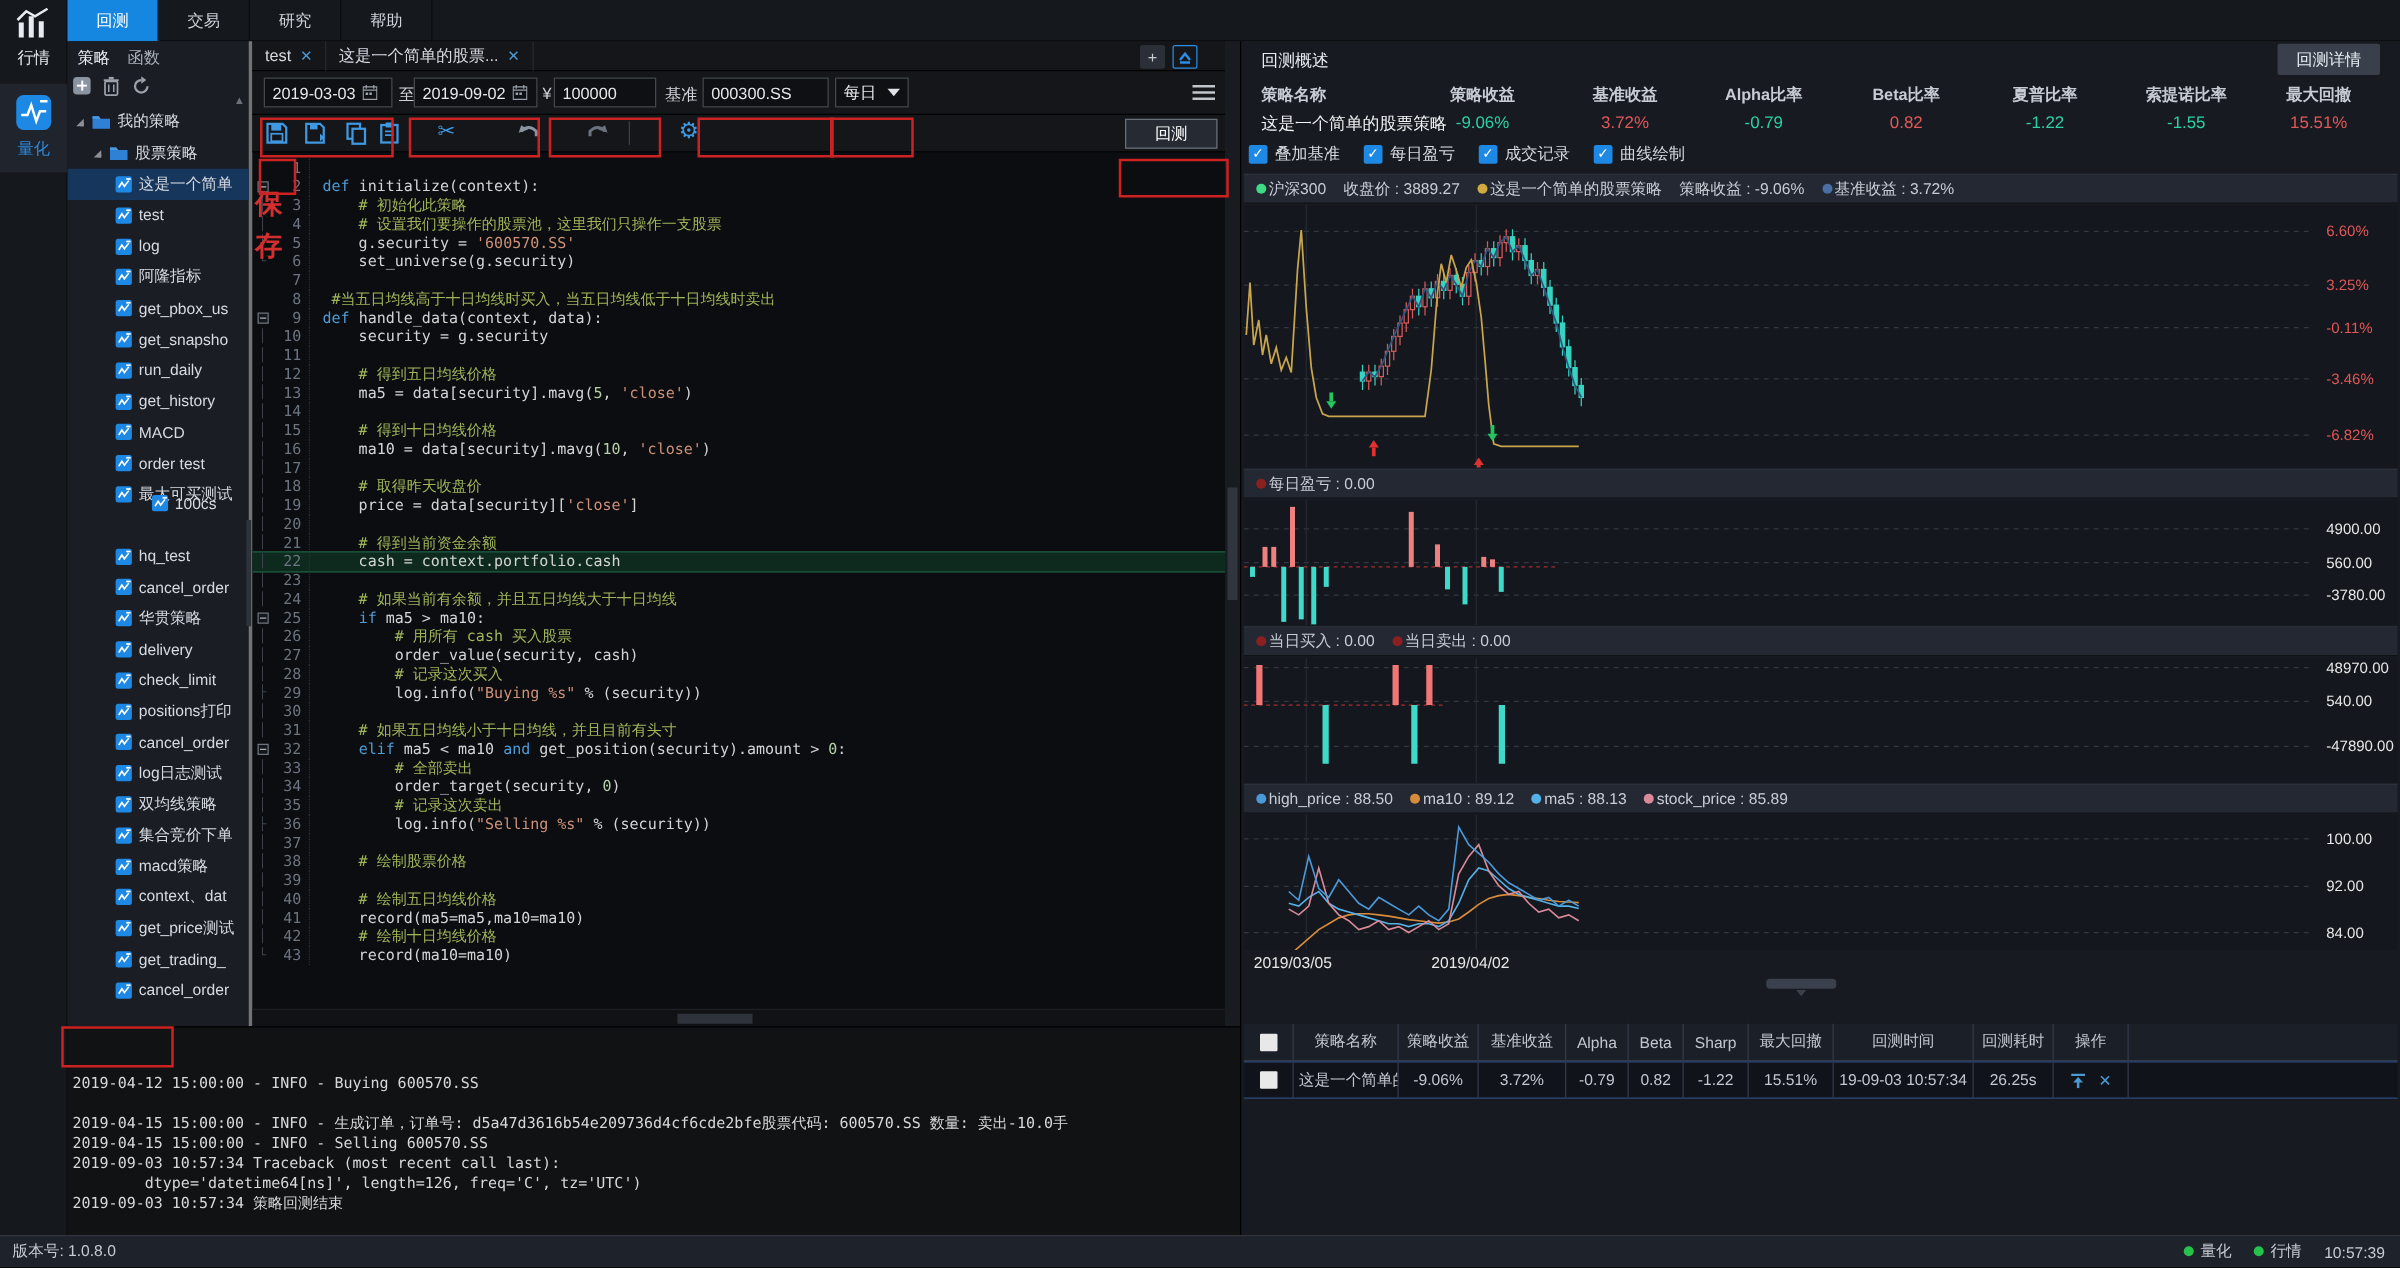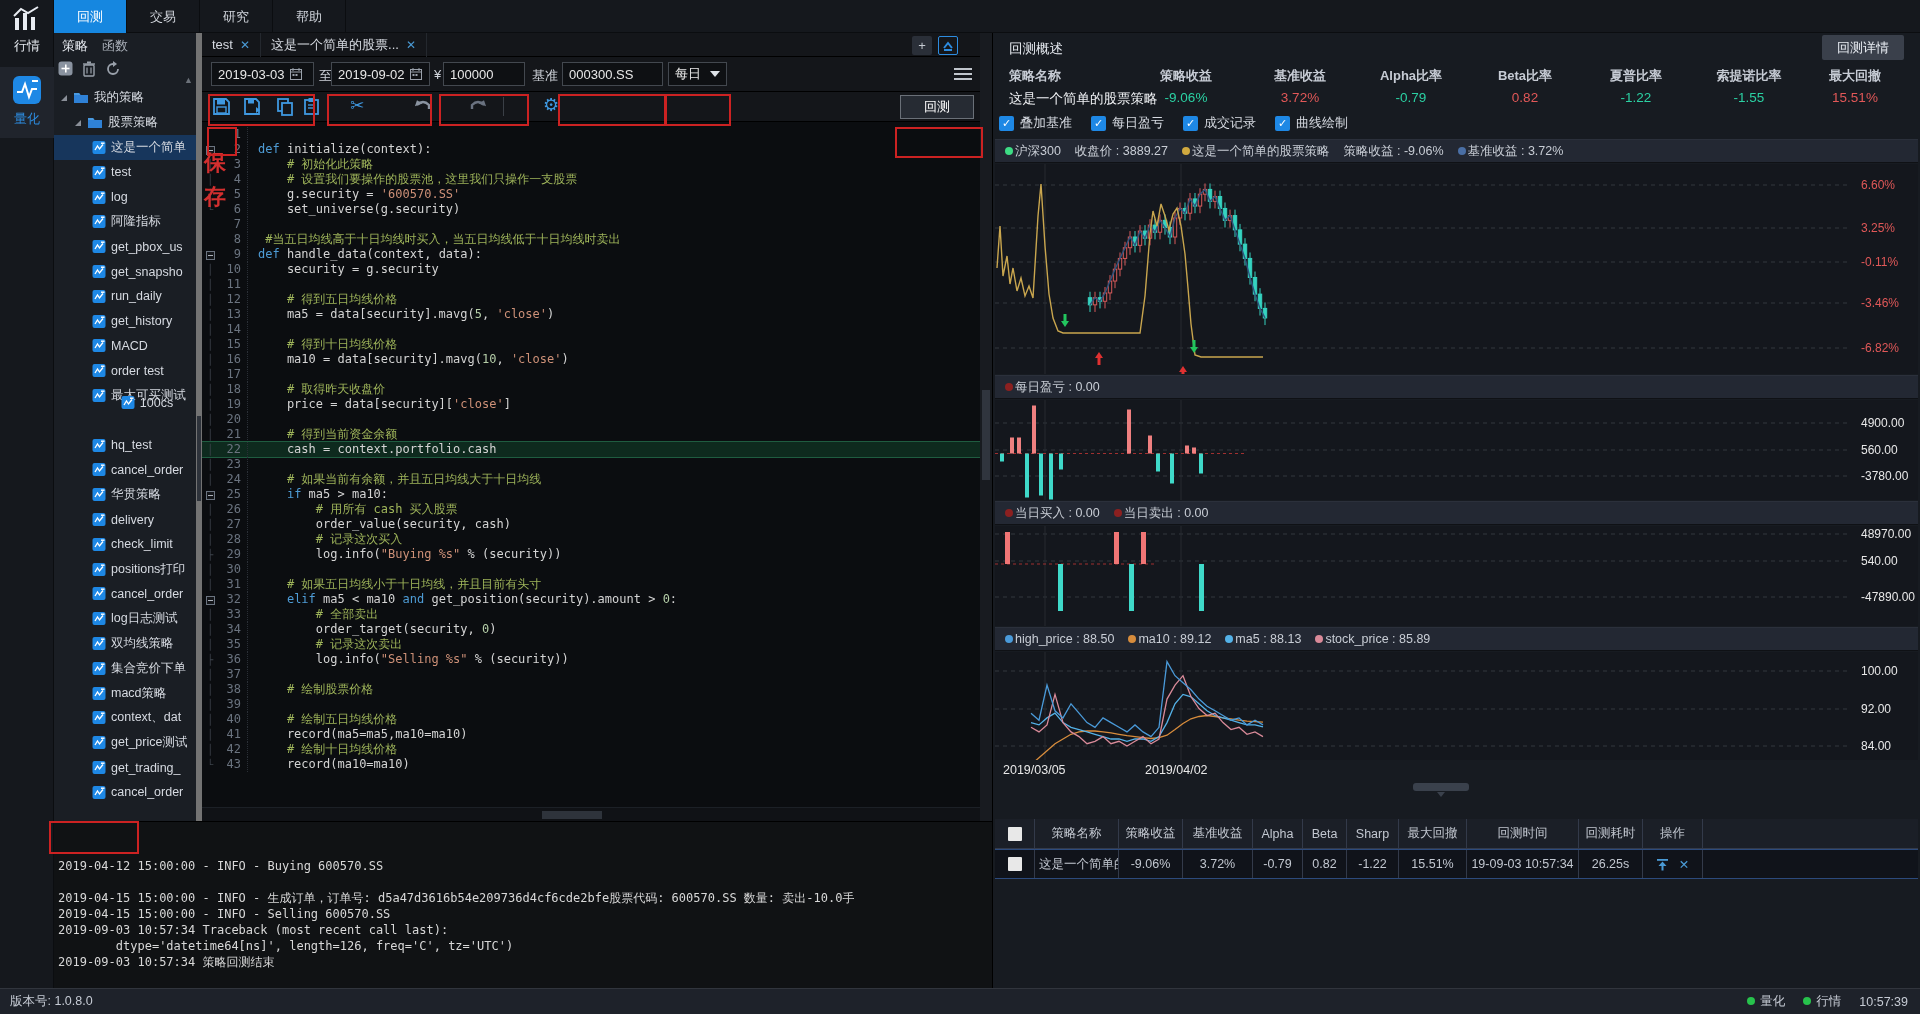--- a/index.html
+++ b/index.html
@@ -13,21 +13,21 @@
   .menu-item.active { background:#1687e0; color:#fff; }
 
   
   .rail { position:absolute; left:0; top:0; width:54px; bottom:26px; background:#15181d; border-right:1px solid #0b0d10; }
   .rail-item { width:54px; text-align:center; padding-top:6px; }
   .rail-item .lbl { display:block; font-size:13px; color:#e4e8ee; margin-top:2px; }
   .rail-item.quant { background:#20242c; padding:8px 0 10px; margin-top:12px; }
   .rail-item.quant .lbl { color:#2d8ce0; }
 
   
-  .sidebar { position:absolute; left:54px; top:33px; width:148px; height:788px; background:#1a1e24; border-right:6px solid #737373; }
+  .sidebar { position:absolute; left:54px; top:33px; width:148px; height:788px; background:#1a1e24; border-right:3px solid #737373; }
   .side-tabs { height:26px; display:flex; align-items:center; gap:14px; padding-left:8px; color:#aab0b9; font-size:13px; }
   .side-tabs .on { color:#e8ecf2; }
   .side-tools { position:absolute; top:28px; left:4px; display:flex; gap:9px; align-items:center; height:18px; }
   .tree { position:absolute; top:50px; left:0; right:0; bottom:0; overflow:hidden; font-size:12.5px; }
   .tree-row { position:absolute; left:0; width:148px; height:25px; display:flex; align-items:center; white-space:nowrap; overflow:hidden; color:#d6dae1; cursor:pointer; }
   .tree-row .tw { margin-right:3px; }
   .tree-row.sel { background:#17365c; }
   .tw { width:0; height:0; border-left:6px solid transparent; border-top:6px solid transparent; border-right:6px solid #8a8f98; border-bottom:6px solid #8a8f98; transform:scale(.5); }
   .tree-up { position:absolute; top:42px; right:3px; color:#6b7179; font-size:9px; }
 

